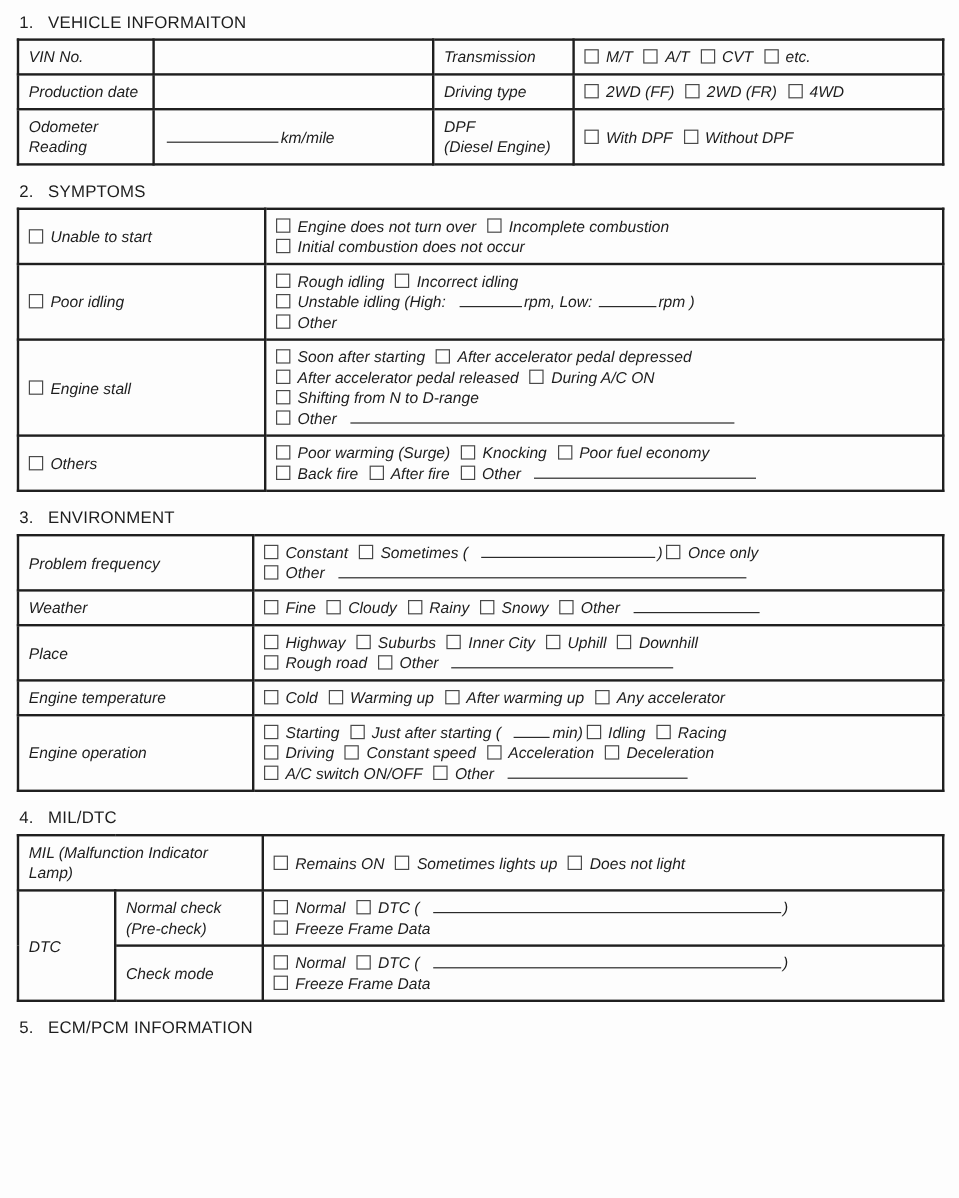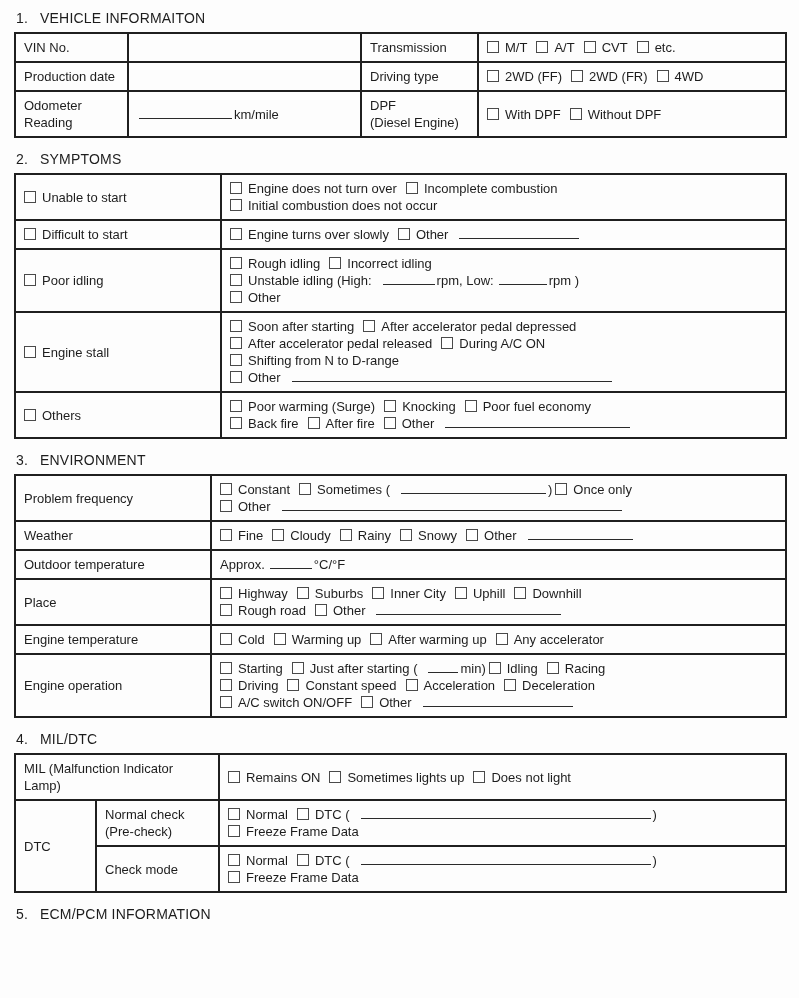--- a/index.html
+++ b/index.html
@@ -27,20 +27,21 @@
   table.form-table {
     border-collapse: collapse;
     width: 771px;
     table-layout: fixed;
   }
   table.form-table td {
     border: 2px solid #1f1f1f;
     padding: 5px 8px;
     vertical-align: middle;
     overflow: hidden;
+    font-style: italic;
   }
   .line { line-height: 17px; white-space: nowrap; }
   td.center { text-align: left; }
 
   .chk { margin-right: 9px; }
   .box {
     display: inline-block;
     width: 10px; height: 10px;
     border: 1px solid #4a4a4a;
     background: #ffffff;
@@ -131,28 +132,20 @@
             <td>
               <div class="line"><span class="chk"><span class="box"></span><span class="clabel">Unable to start</span></span></div>
             </td>
             <td>
               <div class="line"><span class="chk"><span class="box"></span><span class="clabel">Engine does not turn over</span></span><span class="chk"><span class="box"></span><span class="clabel">Incomplete combustion</span></span></div>
               <div class="line"><span class="chk"><span class="box"></span><span class="clabel">Initial combustion does not occur</span></span></div>
             </td>
           </tr>
           <tr>
             <td>
-              <div class="line"><span class="chk"><span class="box"></span><span class="clabel">Difficult to start</span></span></div>
-            </td>
-            <td>
-              <div class="line"><span class="chk"><span class="box"></span><span class="clabel">Engine turns over slowly</span></span><span class="chk"><span class="box"></span><span class="clabel">Other</span></span><span class="blank" style="width: 120px;"></span></div>
-            </td>
-          </tr>
-          <tr>
-            <td>
               <div class="line"><span class="chk"><span class="box"></span><span class="clabel">Poor idling</span></span></div>
             </td>
             <td>
               <div class="line"><span class="chk"><span class="box"></span><span class="clabel">Rough idling</span></span><span class="chk"><span class="box"></span><span class="clabel">Incorrect idling</span></span></div>
               <div class="line"><span class="chk"><span class="box"></span><span class="clabel">Unstable idling (High:</span></span><span class="blank" style="width: 52px;"></span><span class="txt">rpm, Low:</span><span class="blank" style="width: 48px;"></span><span class="txt">rpm )</span></div>
               <div class="line"><span class="chk"><span class="box"></span><span class="clabel">Other</span></span></div>
             </td>
           </tr>
           <tr>
             <td>
@@ -200,28 +193,20 @@
           <tr>
             <td>
               <div class="line"><span class="txt">Weather</span></div>
             </td>
             <td>
               <div class="line"><span class="chk"><span class="box"></span><span class="clabel">Fine</span></span><span class="chk"><span class="box"></span><span class="clabel">Cloudy</span></span><span class="chk"><span class="box"></span><span class="clabel">Rainy</span></span><span class="chk"><span class="box"></span><span class="clabel">Snowy</span></span><span class="chk"><span class="box"></span><span class="clabel">Other</span></span><span class="blank" style="width: 105px;"></span></div>
             </td>
           </tr>
           <tr>
             <td>
-              <div class="line"><span class="txt">Outdoor temperature</span></div>
-            </td>
-            <td>
-              <div class="line"><span class="txt">Approx.</span><span class="blank" style="width: 42px;"></span><span class="txt">°C/°F</span></div>
-            </td>
-          </tr>
-          <tr>
-            <td>
               <div class="line"><span class="txt">Place</span></div>
             </td>
             <td>
               <div class="line"><span class="chk"><span class="box"></span><span class="clabel">Highway</span></span><span class="chk"><span class="box"></span><span class="clabel">Suburbs</span></span><span class="chk"><span class="box"></span><span class="clabel">Inner City</span></span><span class="chk"><span class="box"></span><span class="clabel">Uphill</span></span><span class="chk"><span class="box"></span><span class="clabel">Downhill</span></span></div>
               <div class="line"><span class="chk"><span class="box"></span><span class="clabel">Rough road</span></span><span class="chk"><span class="box"></span><span class="clabel">Other</span></span><span class="blank" style="width: 185px;"></span></div>
             </td>
           </tr>
           <tr>
             <td>
               <div class="line"><span class="txt">Engine temperature</span></div>

